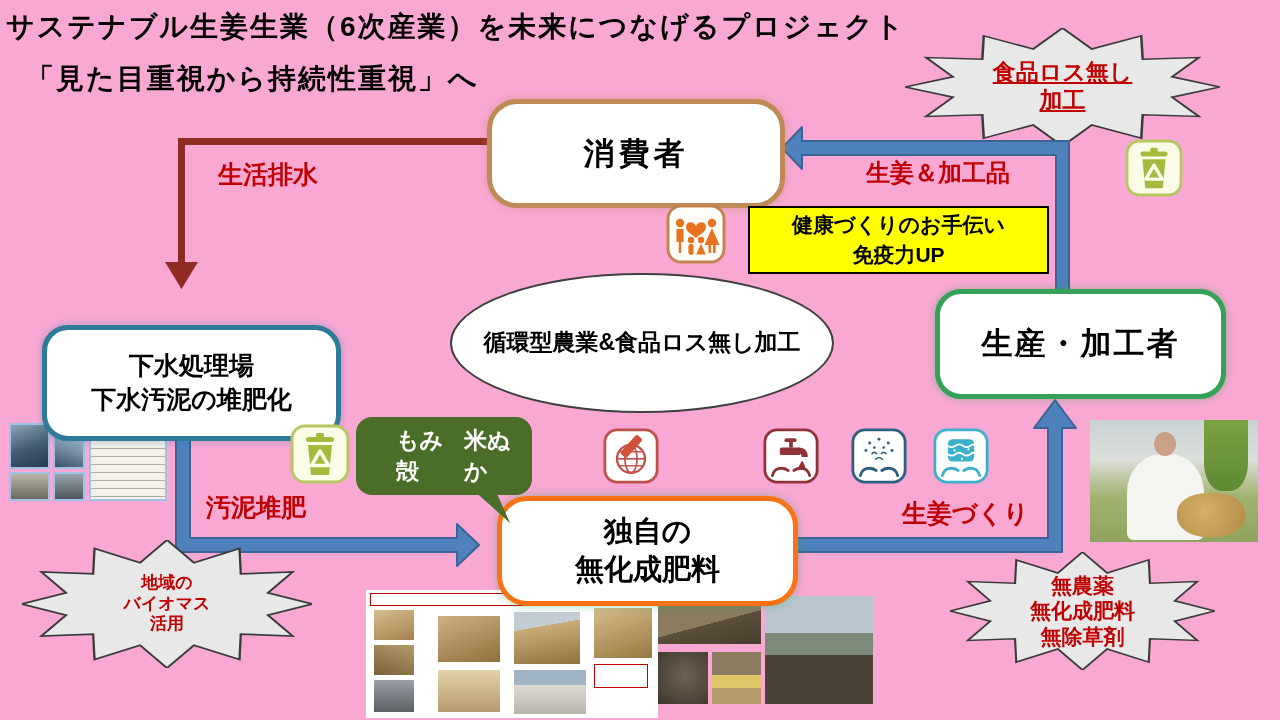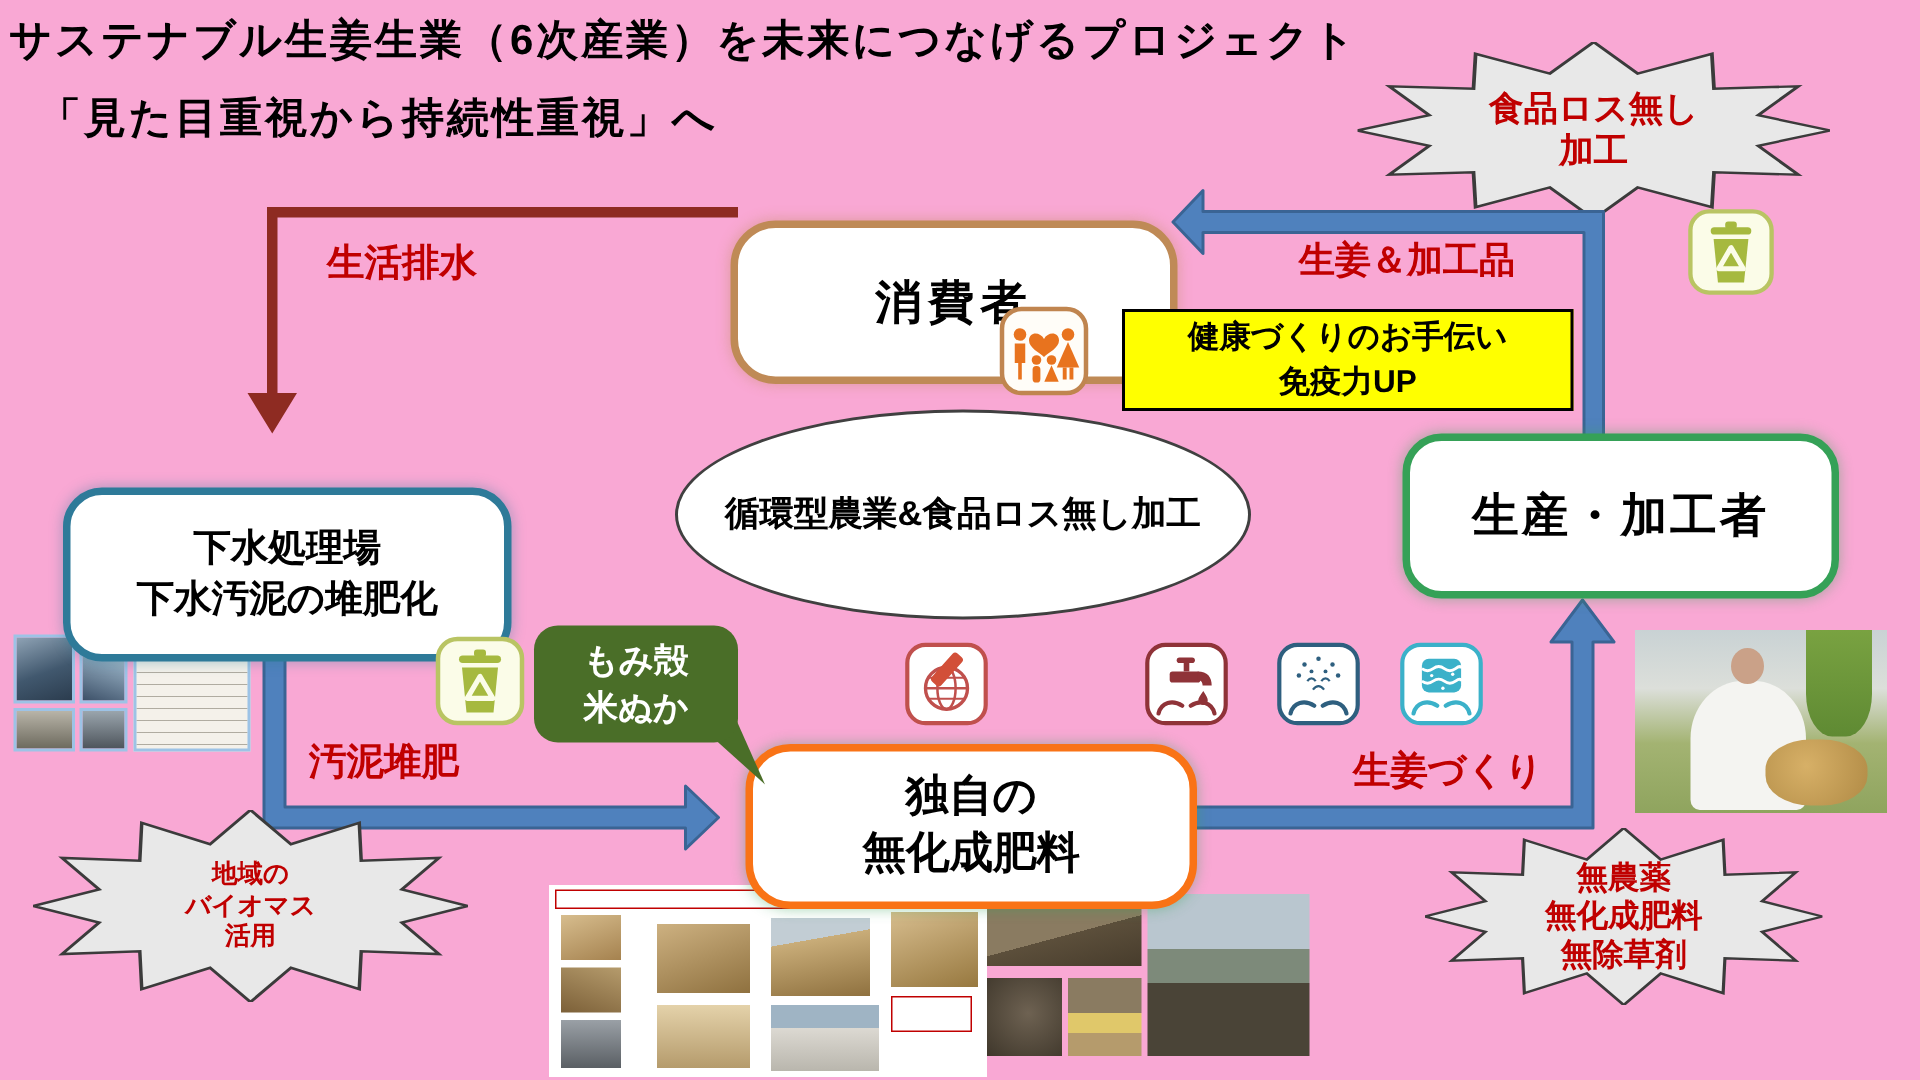--- a/index.html
+++ b/index.html
@@ -8,21 +8,21 @@
   .abs{position:absolute;}
 
   
   .title1{left:6px;top:8px;font-size:28px;font-weight:bold;letter-spacing:2px;z-index:6;}
   .title2{left:26px;top:60px;font-size:28px;font-weight:bold;letter-spacing:2px;z-index:6;}
 
   
   .node{position:absolute;background:#fff;display:flex;flex-direction:column;align-items:center;
         justify-content:center;text-align:center;font-weight:bold;z-index:5;}
   .node-consumer{left:487px;top:99px;width:288px;height:99px;border:5px solid #bf8a56;
-        border-radius:30px;font-size:31px;letter-spacing:4px;box-shadow:0 0 9px rgba(191,138,86,.45);margin-top:48px;}
+        border-radius:30px;font-size:31px;letter-spacing:4px;box-shadow:0 0 9px rgba(191,138,86,.45);}
   .node-sewage{left:42px;top:287px;width:289px;height:106px;border:5px solid #2e7a99;
         border-radius:26px;font-size:25px;line-height:1.35;box-shadow:0 0 9px rgba(46,122,153,.4);margin-top:38px;}
   .node-producer{left:935px;top:289px;width:281px;height:100px;border:5px solid #35a157;
         border-radius:26px;font-size:31px;letter-spacing:2px;box-shadow:0 0 9px rgba(53,161,87,.45);}
   .node-compost{left:497px;top:496px;width:291px;height:100px;border:5px solid #f97316;
         border-radius:30px;font-size:29px;line-height:1.3;box-shadow:0 0 9px rgba(53,161,87,.45);}
   .ellipse{left:450px;top:273px;width:380px;height:136px;border:2px solid #404040;border-radius:50%;
         background:#fff;display:flex;flex-direction:row;align-items:center;justify-content:center;
         text-align:center;font-size:23px;font-weight:600;line-height:1.35;z-index:4;}
 
@@ -33,31 +33,31 @@
   .lbl-sludge{left:206px;top:491px;font-size:25px;}
   .lbl-growing{left:902px;top:497px;font-size:25px;}
 
   
   .health{left:748px;top:206px;width:297px;height:64px;background:#ffff00;border:2px solid #000;
         display:flex;flex-direction:column;align-items:center;justify-content:center;
         font-weight:bold;font-size:21px;line-height:1.45;z-index:6;}
 
   
   .bubble{left:356px;top:417px;width:136px;height:78px;background:#4a6e28;border-radius:16px;
-        color:#fff;font-weight:bold;font-size:23px;display:flex;flex-direction:column;align-items:center;
-        justify-content:center;line-height:1.35;z-index:7;}
+        color:#fff;font-weight:bold;font-size:23px;display:flex;flex-direction:row;align-items:center;
+        justify-content:center;line-height:1.35;z-index:7;padding-left:40px;}
   .bubble-tail{left:455px;top:478px;width:60px;height:50px;z-index:6;}
 
   
   .burst{position:absolute;}
   .burst svg{position:absolute;left:0;top:0;width:100%;height:100%;}
   .burst-text{position:absolute;inset:0;display:flex;flex-direction:column;align-items:center;
         justify-content:center;color:#c00000;font-weight:bold;text-align:center;line-height:1.2;}
   .burst-foodloss{left:905px;top:28px;width:315px;height:118px;z-index:2;}
-  .burst-foodloss .burst-text{font-size:23px;}
+  .burst-foodloss .burst-text{font-size:23px;text-decoration:underline;}
   .burst-biomass{left:22px;top:540px;width:290px;height:128px;z-index:4;}
   .burst-biomass .burst-text{font-size:17px;}
   .burst-chemfree{left:950px;top:552px;width:265px;height:118px;z-index:4;}
   .burst-chemfree .burst-text{font-size:21px;}
 
   
   .arrow{position:absolute;z-index:3;}
 
   
   .icon{position:absolute;z-index:5;}

